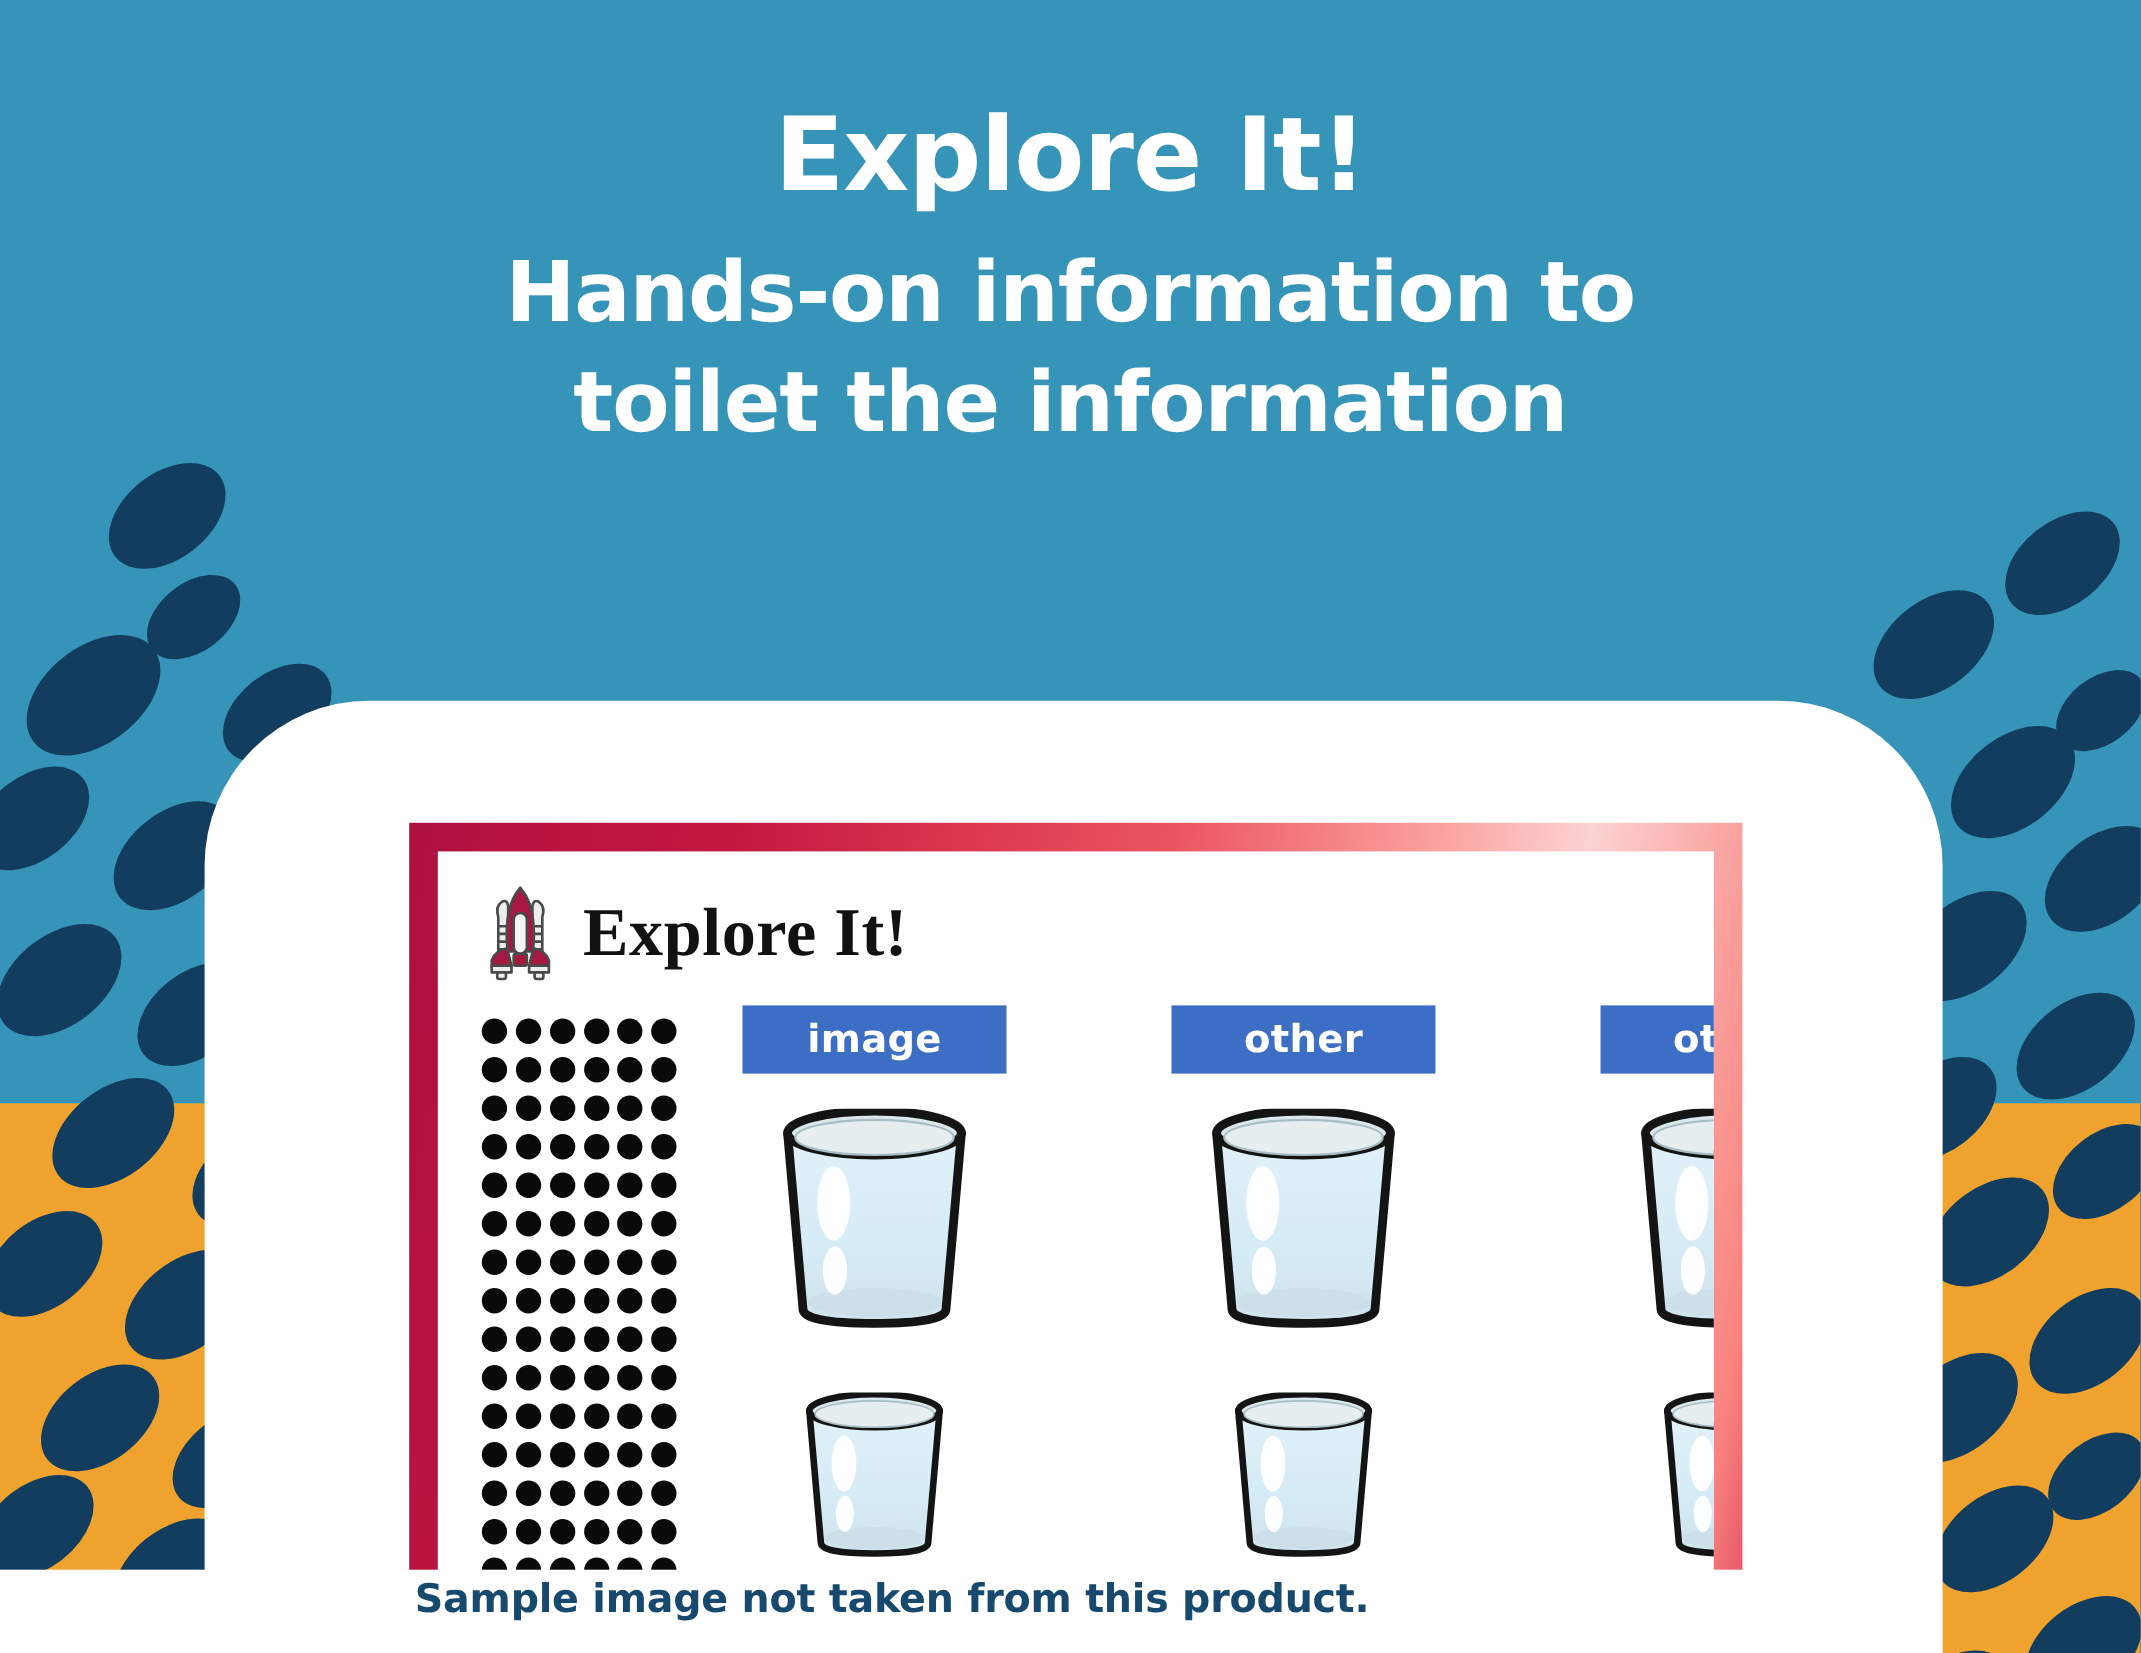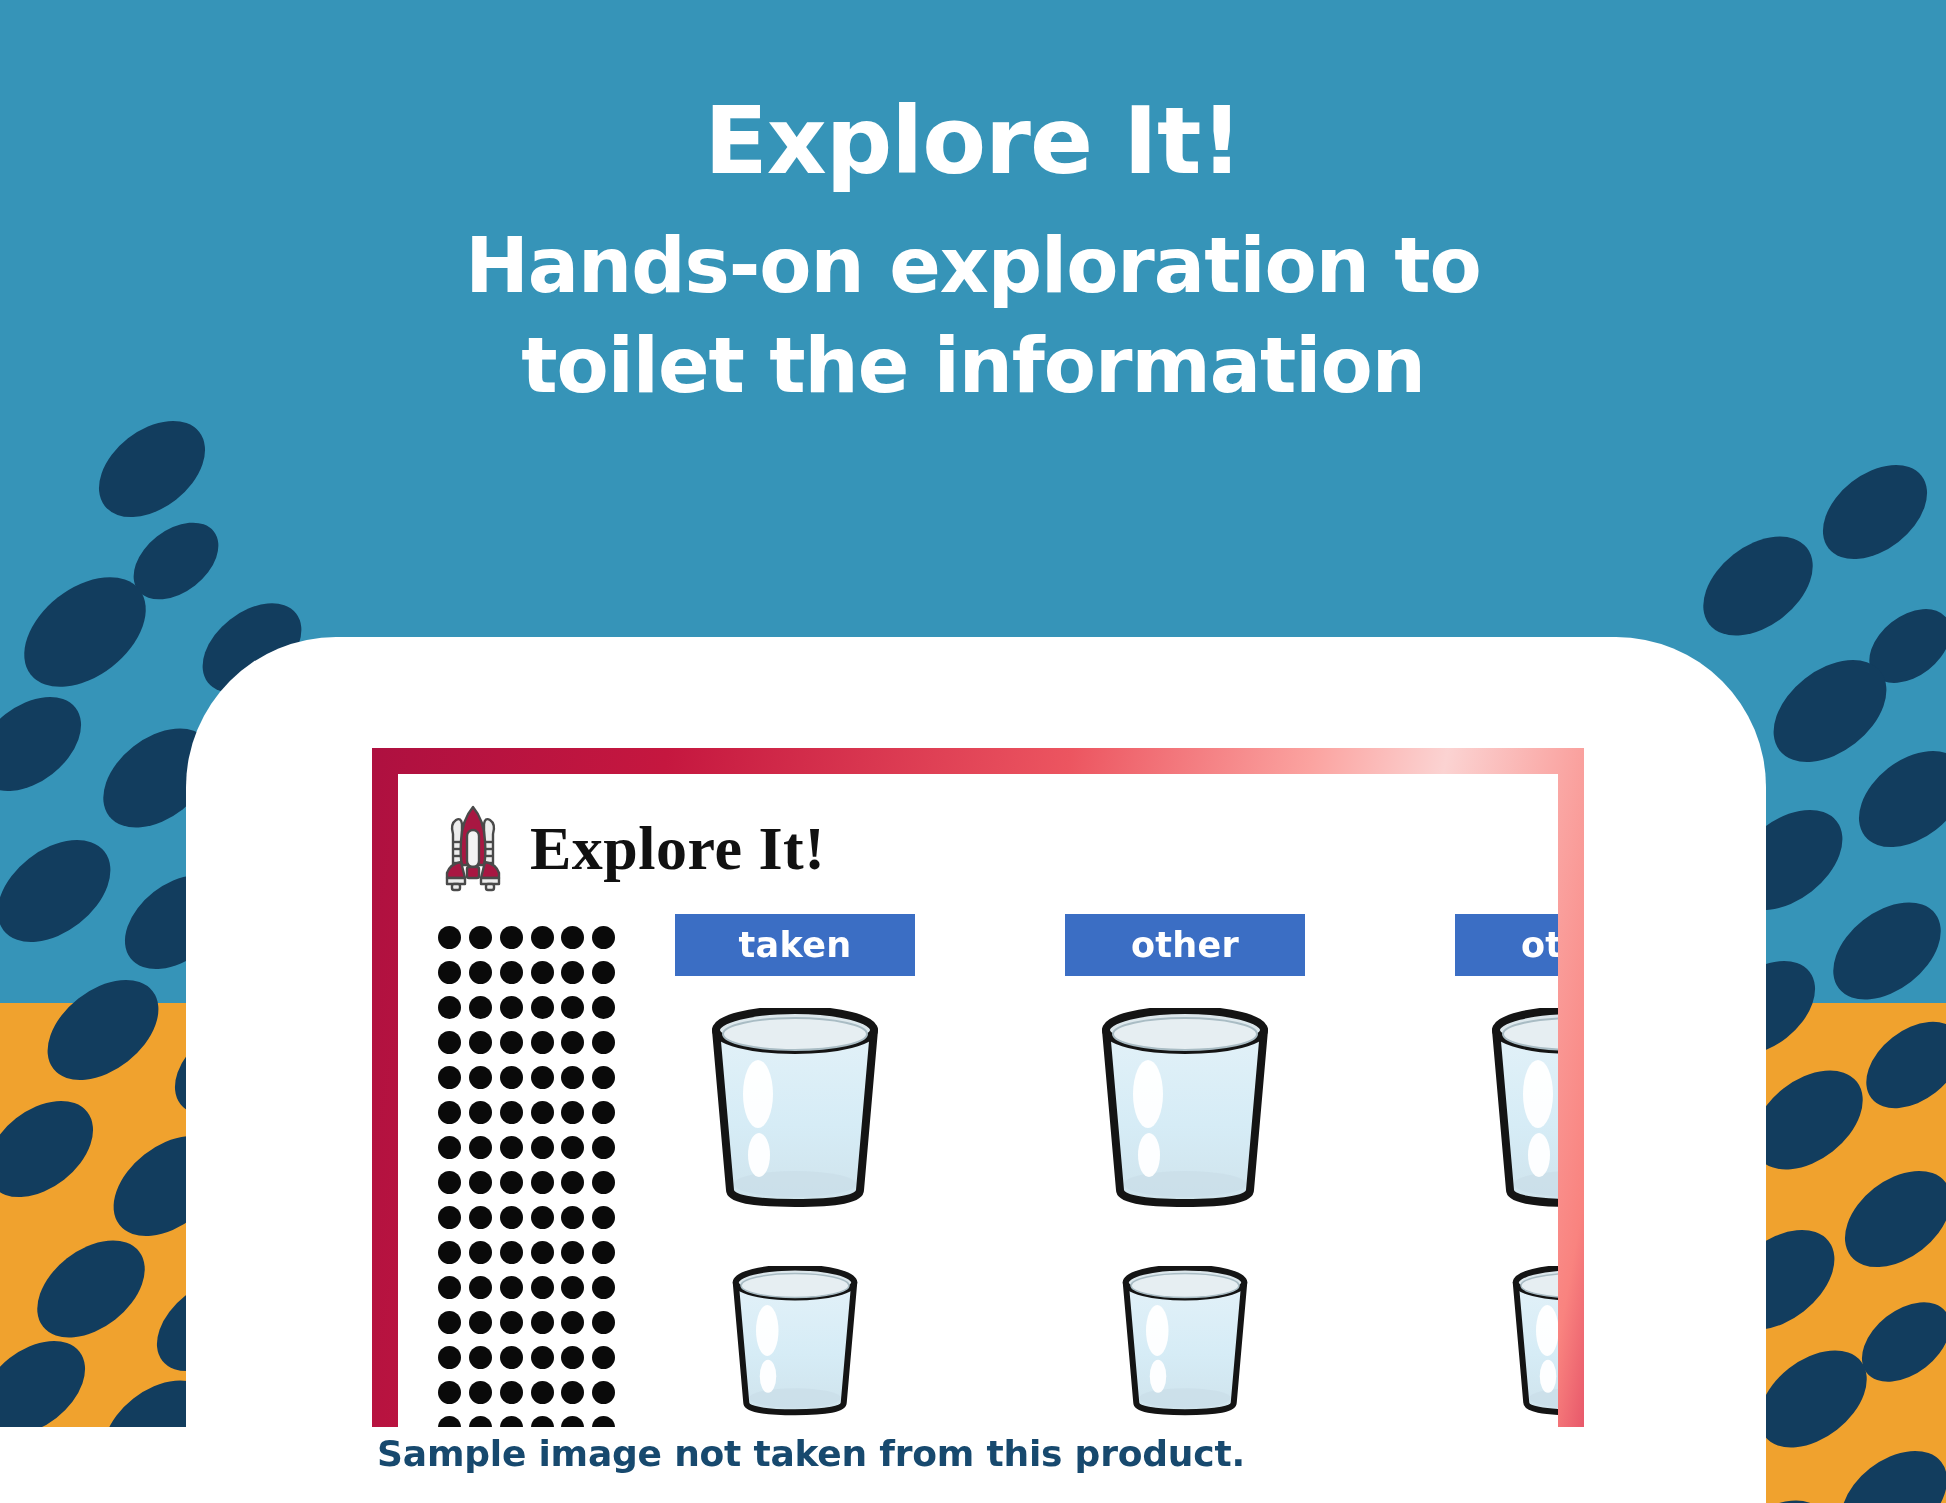--- a/index.html
+++ b/index.html
@@ -201,21 +201,21 @@
     <div class="blob" style="left: 100px; top: 1240px; width: 126px; height: 80px;"></div>
     <div class="blob" style="left: 240px; top: 1310px; width: 100px; height: 64px;"></div>
     <div class="blob" style="left: 136px; top: 1360px; width: 122px; height: 78px;"></div>
     <div class="blob" style="left: 14px; top: 1416px; width: 118px; height: 76px;"></div>
     <div class="blob" style="left: 218px; top: 1460px; width: 120px; height: 78px;"></div>
     <div class="blob" style="left: 96px; top: 1510px; width: 124px; height: 80px;"></div>
   </div>
 
 <div id="headline-block">
   <div id="headline-line-1">Explore It!</div>
-  <div id="headline-line-2" class="headline-sub">Hands-on exploration to</div>
+  <div id="headline-line-2" class="headline-sub">Hands-on information to</div>
   <div class="headline-sub">toilet the information</div>
 </div>
 
 <div id="tablet-card"></div>
 
 <div id="worksheet-frame">
   <div id="worksheet-page">
 
     <div id="worksheet-header">
       <svg id="rocket-icon" viewBox="0 0 58 88">
@@ -345,21 +345,21 @@
         <div class="grid-dot"></div>
         <div class="grid-dot"></div>
         <div class="grid-dot"></div>
         <div class="grid-dot"></div>
         <div class="grid-dot"></div>
       </div>
 
     <div id="glass-area">
       <div class="glass-col" id="glass-col-0">
         <div class="category-badge">
-          <span class="category-badge-label">taken</span>
+          <span class="category-badge-label">image</span>
         </div>
       <div class="glass-wrap">
 <svg class="glass-svg" width="190" height="200" viewBox="0 0 190 200" preserveAspectRatio="xMidYMin meet">
   <defs>
     <linearGradient id="wga" x1="0" y1="0" x2="0" y2="1">
       <stop offset="0%" stop-color="#E2F1F8"></stop>
       <stop offset="55%" stop-color="#D6ECF6"></stop>
       <stop offset="100%" stop-color="#CFE3EC"></stop>
     </linearGradient>
   </defs>

